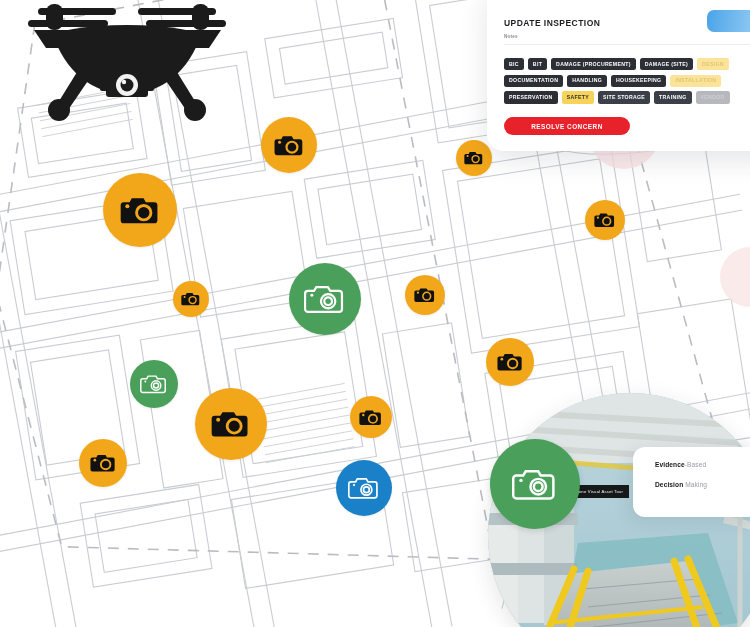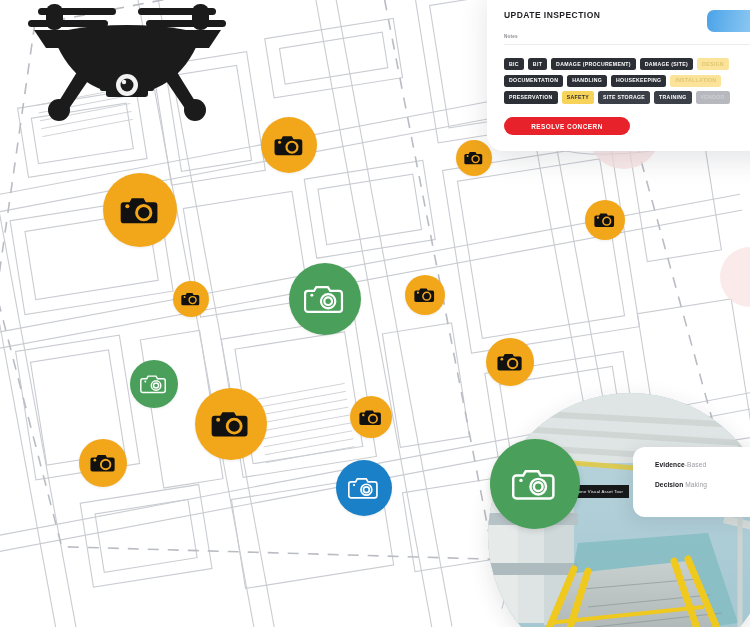--- a/index.html
+++ b/index.html
@@ -36,21 +36,21 @@
   #drone{position:absolute;left:10px;top:-6px;width:235px;height:130px;}
 
   
   #panel{
     position:absolute;left:487px;top:-14px;width:300px;height:165px;
     background:#ffffff;border-radius:16px;
     box-shadow:0 8px 28px rgba(40,45,60,.13);
     overflow:hidden;
   }
   #panel-title{
-    position:absolute;left:17px;top:24px;font-size:8.5px;font-weight:bold;
+    position:absolute;left:17px;top:32px;font-size:8.5px;font-weight:bold;
     letter-spacing:.45px;color:#1d1d22;
   }
   #panel-notes-label{
     position:absolute;left:17px;top:48px;font-size:4.6px;font-weight:bold;
     letter-spacing:.2px;color:#8d8d95;
   }
   #panel-notes-rule{
     position:absolute;left:17px;top:58px;width:264px;height:1px;background:#ececef;
   }
   #blue-pill{

